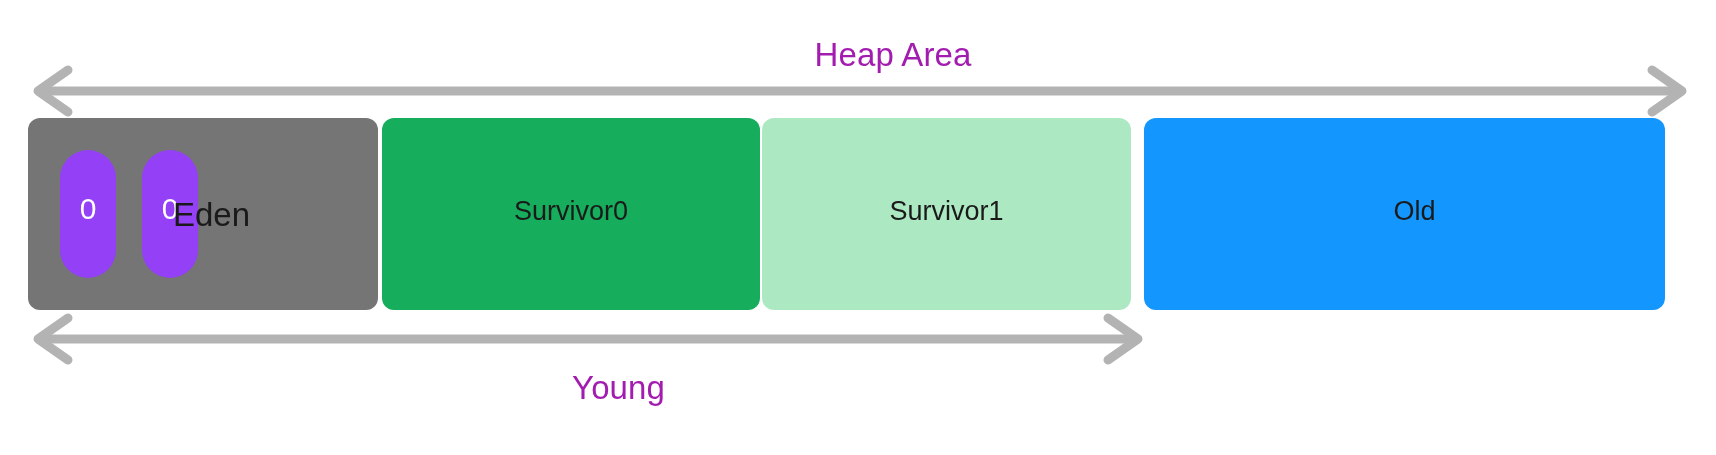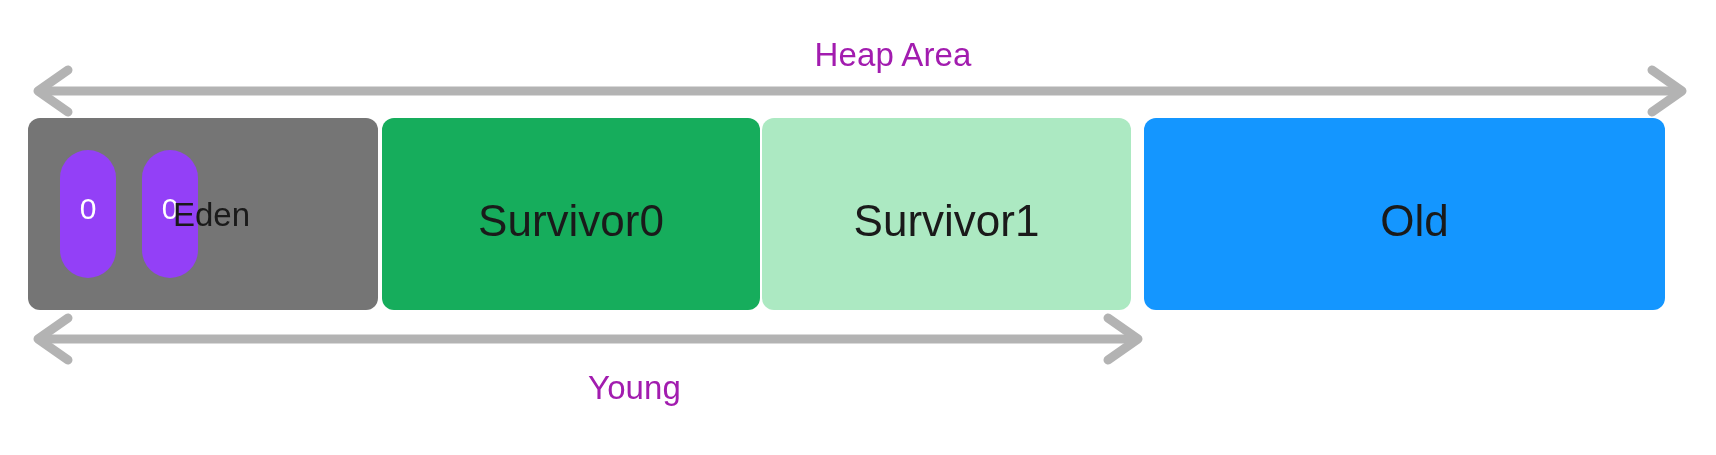--- a/index.html
+++ b/index.html
@@ -29,21 +29,21 @@
     letter-spacing: 0.1px;
     padding-left: 35px;
   }
   #heap-title {
     left: 0;
     top: 36px;
     width: 1716px;
     text-align: center;
   }
   #young-title {
-    left: 42px;
+    left: 26px;
     top: 369px;
     width: 1115px;
     text-align: center;
   }
 
   
   .measure-arrow {
     position: absolute;
     height: 46px;
     overflow: visible;
@@ -65,21 +65,21 @@
     height: 192px;
     border-radius: 12px;
     box-sizing: border-box;
   }
   .region-label {
     position: absolute;
     left: 0;
     right: 0;
     top: 78px;
     text-align: center;
-    font-size: 44px;
+    font-size: 27px;
     color: #1a1a1a;
     white-space: nowrap;
     pointer-events: none;
   }
 
   
   .eden-object {
     position: absolute;
     top: 32px;
     width: 56px;

